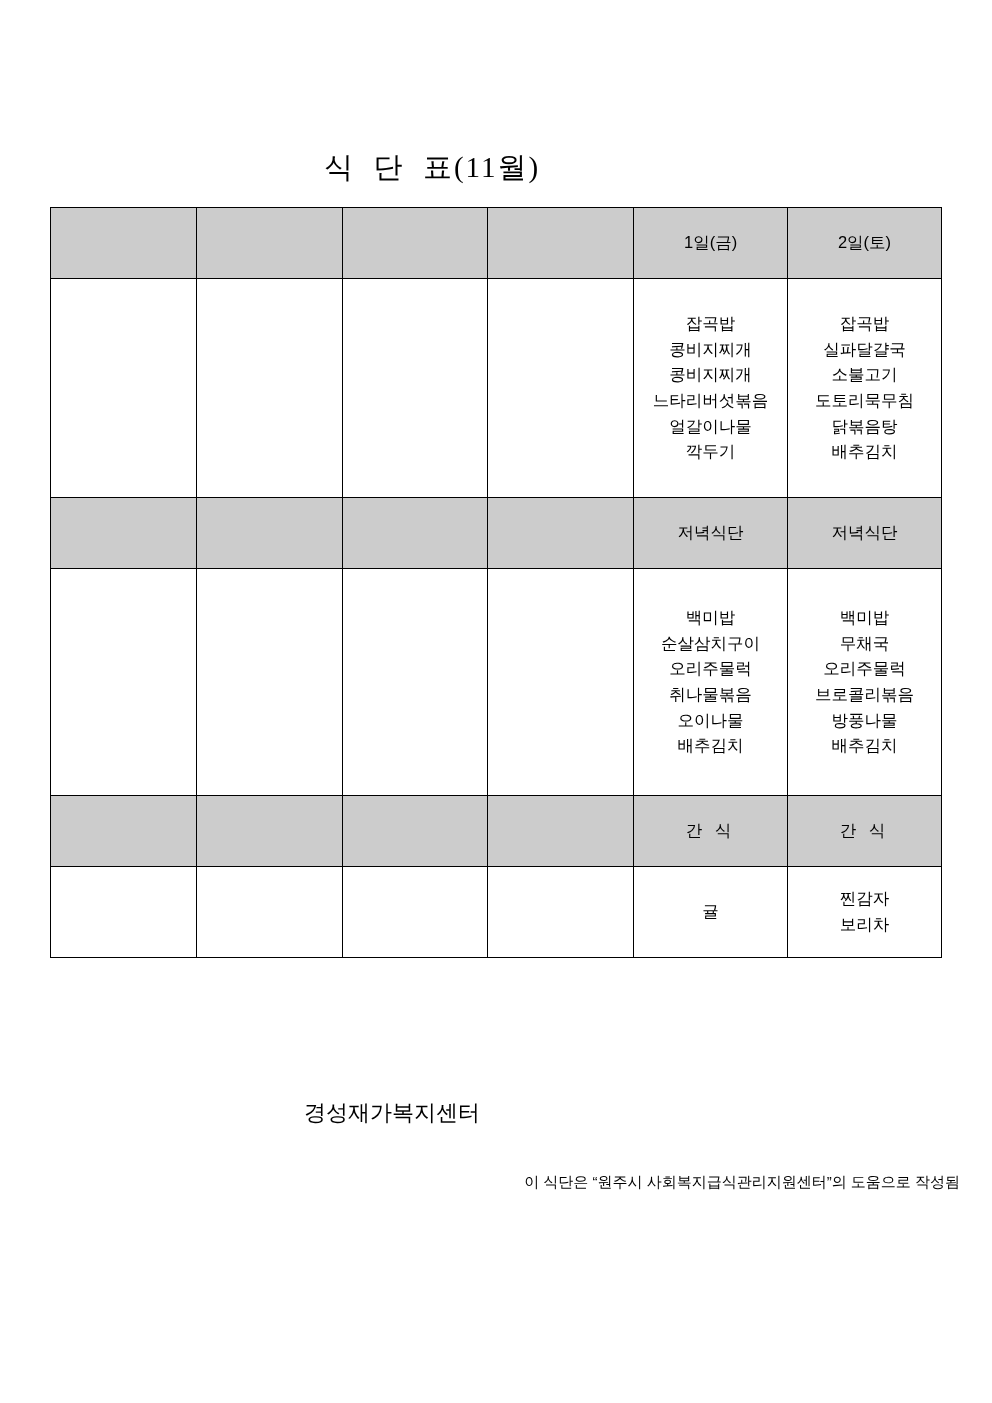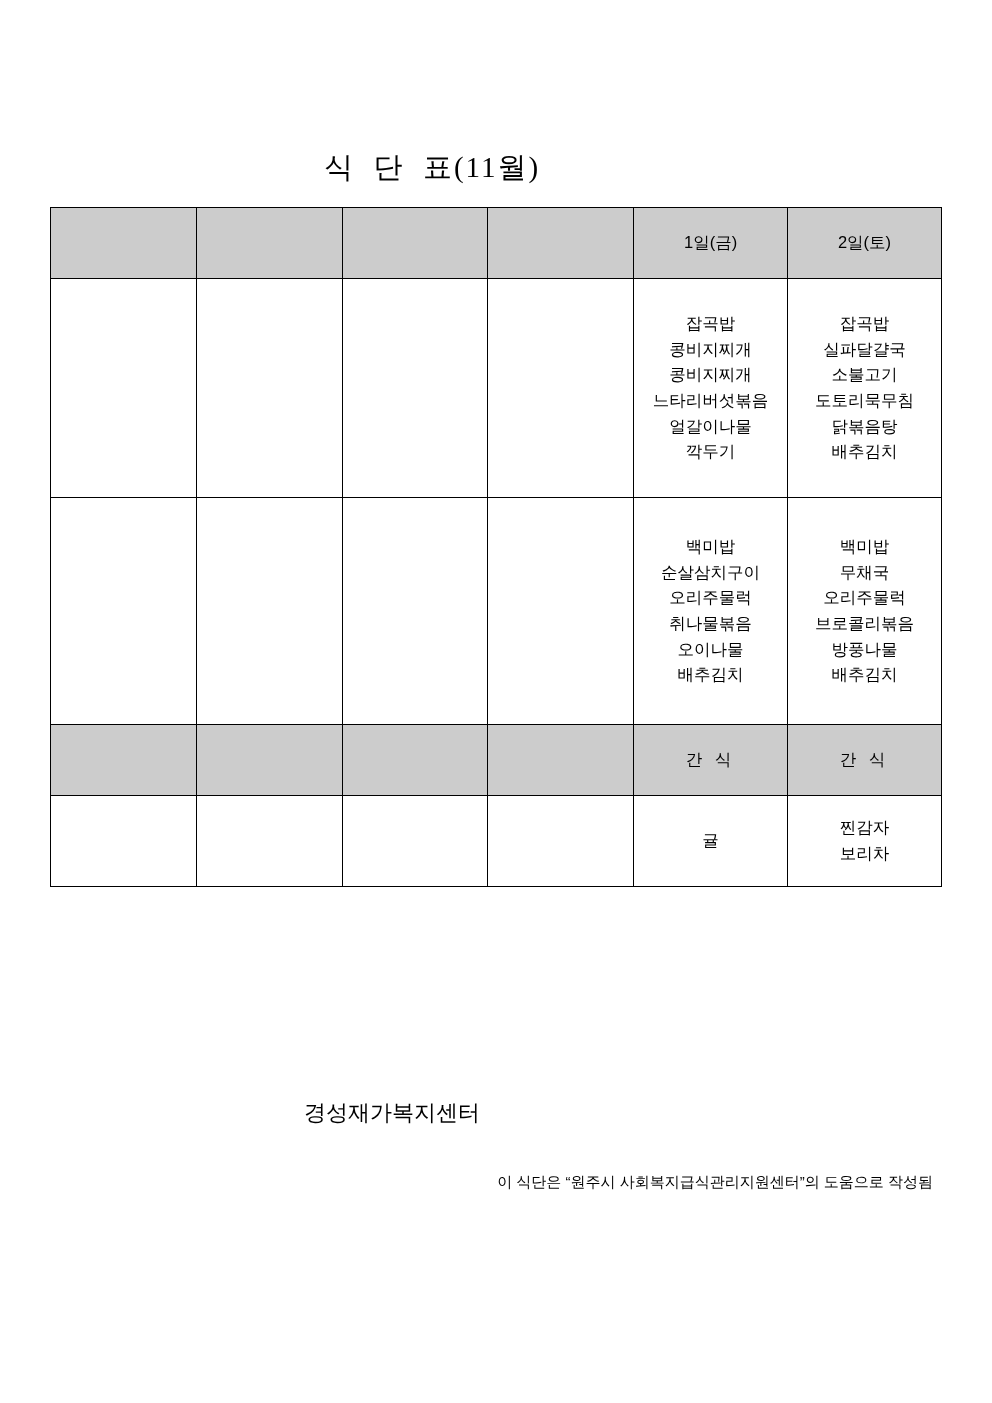--- a/index.html
+++ b/index.html
@@ -71,21 +71,21 @@
     text-align: center;
     font-size: 22px;
     font-family: "Liberation Sans", sans-serif;
   }
   .footnote {
     position: absolute;
     top: 1173px;
     left: 0;
     width: 992px;
     text-align: right;
-    padding-right: 59px;
+    padding-right: 32px;
     box-sizing: border-box;
     font-size: 15px;
     font-family: "Liberation Sans", sans-serif;
     white-space: pre;
   }
   .cell-lines span { display: block; }
 </style>
 </head>
 <body>
 
@@ -129,20 +129,28 @@
         <td class="cell-lines">
             <span>잡곡밥</span>
             <span>실파달걀국</span>
             <span>소불고기</span>
             <span>도토리묵무침</span>
             <span>닭볶음탕</span>
             <span>배추김치</span>
           </td>
       </tr>
 
+      <tr class="row-meal-label">
+        <td class="shaded"></td>
+        <td class="shaded"></td>
+        <td class="shaded"></td>
+        <td class="shaded"></td>
+        <td class="shaded">저녁식단</td>
+        <td class="shaded">저녁식단</td>
+      </tr>
 
       <tr class="row-dinner-items">
         <td></td>
         <td></td>
         <td></td>
         <td></td>
         <td class="cell-lines">
             <span>백미밥</span>
             <span>순살삼치구이</span>
             <span>오리주물럭</span>

